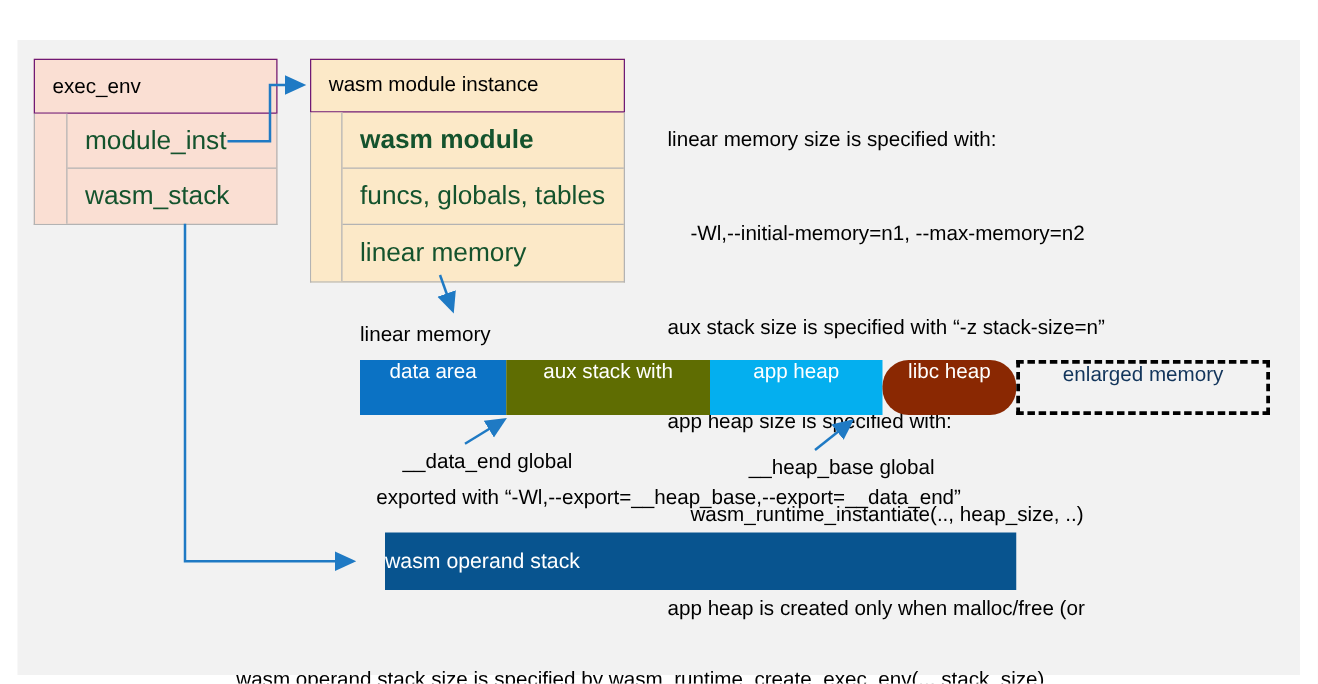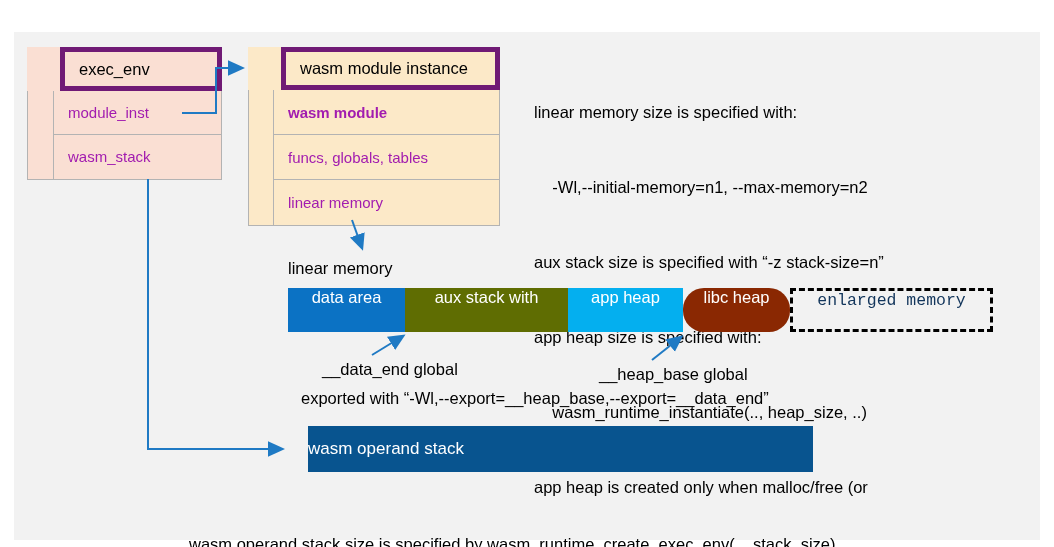--- a/index.html
+++ b/index.html
@@ -41,23 +41,22 @@
   }
   .cell {
     box-sizing: border-box;
     display: flex;
     align-items: center;
     font-size: 16.5px;
     color: #000000;
     white-space: nowrap;
   }
   .cell-head {
-    border: 5px solid #701a75;
+    border: 1px solid #701a75;
     padding-left: 14px;
-    margin-left: 33px;
   }
   .sub-wrap {
     display: flex;
     box-sizing: border-box;
     border: 1px solid #b3b3b3;
     border-top: none;
   }
   .gutter {
     box-sizing: border-box;
     border-right: 1px solid #b3b3b3;
@@ -66,22 +65,22 @@
   .sub-col {
     flex: 1 1 auto;
     display: flex;
     flex-direction: column;
   }
   .sub-cell {
     box-sizing: border-box;
     display: flex;
     align-items: center;
     padding-left: 14px;
-    font-size: 15px;
-    color: #a21caf;
+    font-size: 21px;
+    color: #14532d;
     white-space: nowrap;
     border-bottom: 1px solid #b3b3b3;
   }
   .sub-cell:last-child { border-bottom: none; }
 
   .exec-env { background: #fadfd3; }
   .exec-env .gutter { background: #fadfd3; }
   .modinst { background: #fce9c8; }
   .modinst .gutter { background: #fce9c8; }
 
@@ -111,21 +110,20 @@
     align-items: flex-start;
     justify-content: center;
     font-size: 16.5px;
     color: #ffffff;
     white-space: nowrap;
   }
   .seg.dashed {
     background: #f2f2f2;
     border: 3px dashed #000000;
     color: #12355b;
-    font-family: Liberation Mono, monospace;
   }
   
   .opstack {
     position: absolute;
     display: flex;
     align-items: center;
     justify-content: flex-start;
     font-size: 17px;
     color: #ffffff;
     white-space: nowrap;
@@ -209,21 +207,21 @@
 
   <div class="lm-label" style="left:288px; top:259px;">linear memory</div>
 
   <div class="membar" style="left:288px; top:288px;">
     <div class="seg" style="width:117px; background:#0b72c4;">
       <span>data area</span>
     </div>
     <div class="seg" style="width:163px; background:#5f6d02;">
       <span>aux stack with</span>
     </div>
-    <div class="seg" style="width:115px; background:#04afef;">
+    <div class="seg" style="width:138px; background:#04afef;">
       <span>app heap</span>
     </div>
     <div class="seg" style="width:107px; background:#8a2802;border-radius:21px;">
       <span>libc heap</span>
     </div>
     <div class="seg dashed" style="width:203px;">
       <span>enlarged memory</span>
     </div>
   </div>
 

